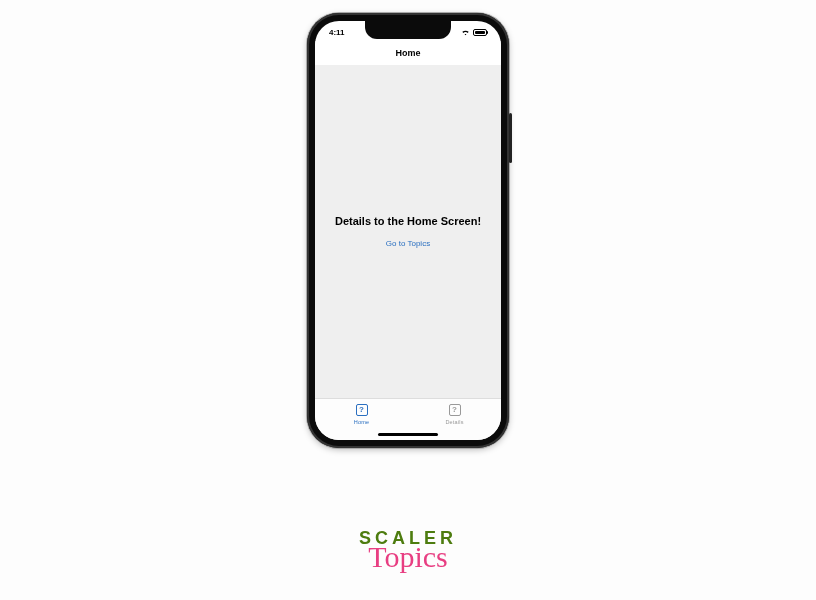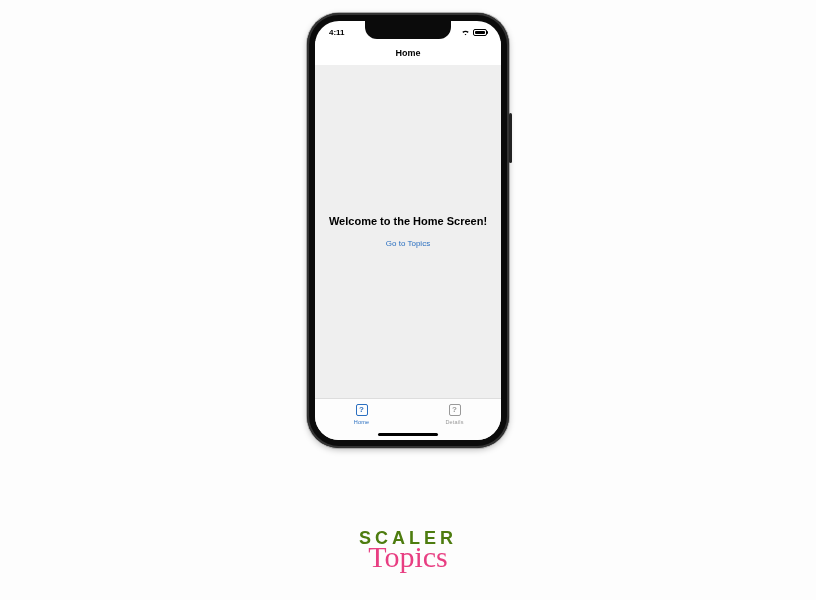--- a/index.html
+++ b/index.html
@@ -258,21 +258,21 @@
           <span class="battery-fill"></span>
         </span>
       </span>
     </div>
 
     <div class="nav-header">
       <span>Home</span>
     </div>
 
     <div class="content-area">
-      <div class="welcome-text">Welcome to the Home Screen!</div>
+      <div class="welcome-text">Details to the Home Screen!</div>
       <div class="link-text">Go to Topics</div>
     </div>
 
     <div class="tab-bar">
       <div class="tab-item tab-active">
         <span class="tab-icon">
           <span class="tab-icon-box">?</span>
         </span>
         <span class="tab-label">Home</span>
       </div>

